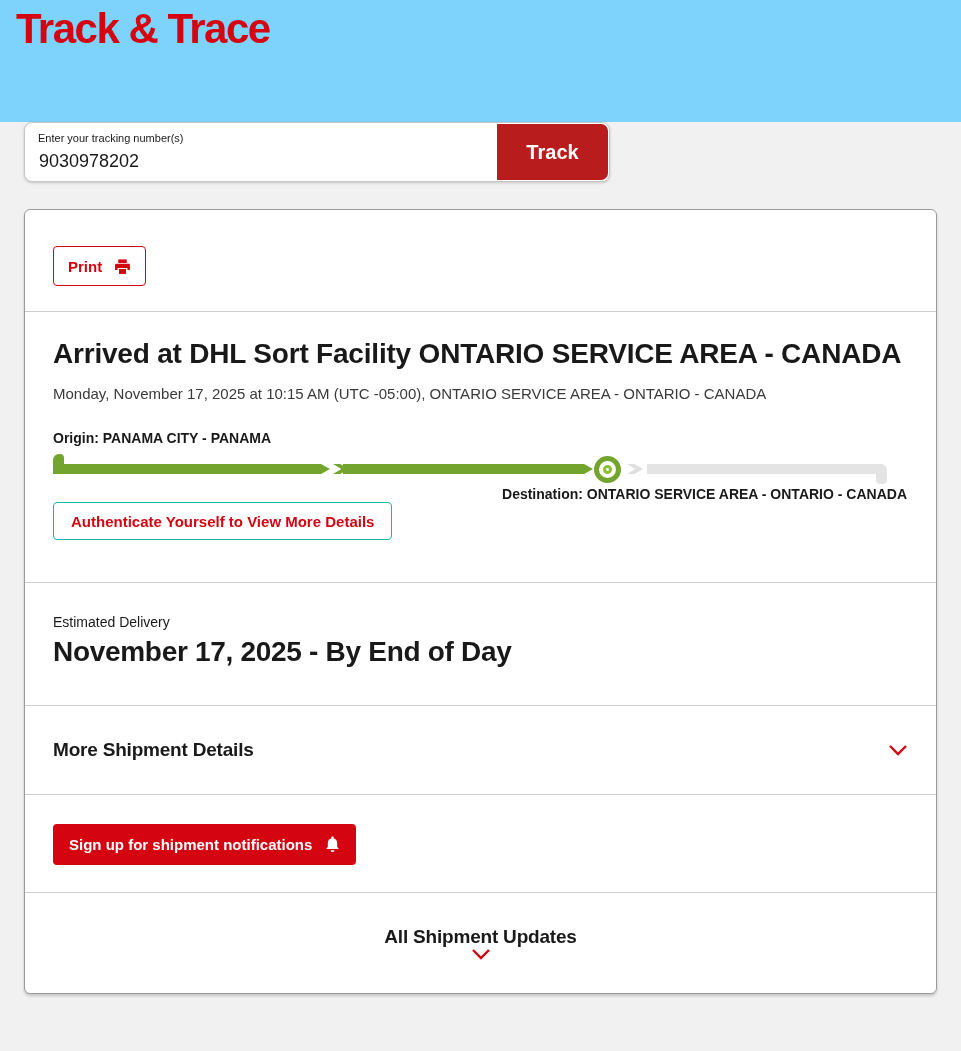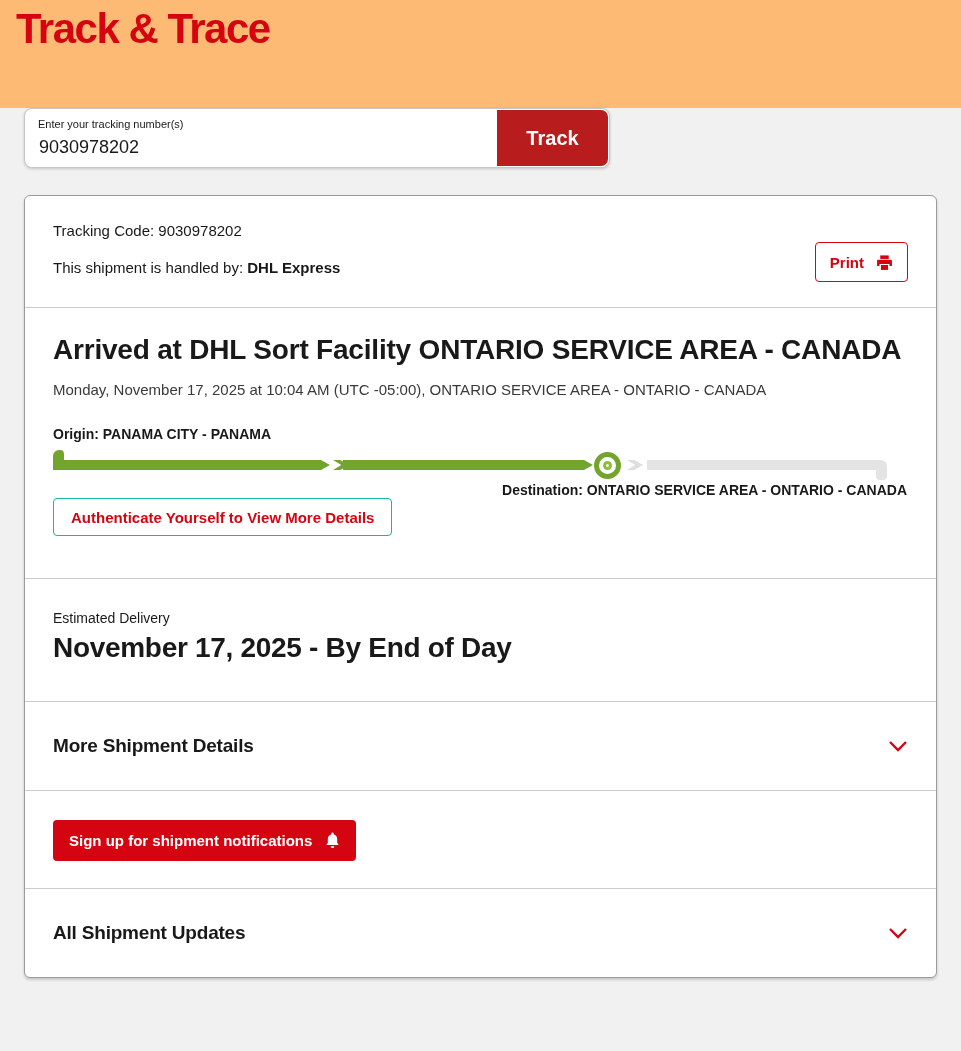--- a/index.html
+++ b/index.html
@@ -2,21 +2,21 @@
 <html><head>
 <meta charset="utf-8">
 <style>
   * { box-sizing: border-box; }
   html,body { margin:0; padding:0; }
   body {
     width:961px; height:1051px; overflow:hidden;
     font-family:"Liberation Sans", sans-serif;
     background:#ffffff; color:#191919;
   }
-  .header { height:108px; background:#fdba74; padding:6px 16px 0; }
+  .header { height:122px; background:#7dd3fc; padding:6px 16px 0; }
   .page-title {
     margin:0; font-size:42px; line-height:1.1; font-weight:800;
     letter-spacing:-1.5px; color:#D40511;
     font-family:"Liberation Sans", sans-serif;
   }
   .main-bg { background:#f1f1f1; height:1021px; }
 
   
   .search-panel {
     position:relative; margin-left:24px; width:586px; height:60px;
@@ -37,29 +37,29 @@
   }
 
   
   .card {
     margin:27px 24px 0; background:#fff;
     border:1px solid #9b9b9b; border-radius:6px;
     box-shadow:0 2px 3px rgba(0,0,0,.18);
     overflow:hidden;
   }
   .sec { border-bottom:1px solid #cccccc; padding:0 28px; }
-  .sec:last-child { border-bottom:none; }
+  .sec:last-child { border-bottom:none;flex-direction:column; }
 
   .sec-summary { display:flex; justify-content:space-between; align-items:flex-start; padding:26px 28px 25px; }
   .summary-line { font-size:15px; margin:0 0 20px; }
   .summary-line:last-child { margin-bottom:0; }
   .bold { font-weight:bold; }
   .print-btn {
     border:1px solid #D40511; background:#fff; color:#D40511;
-    border-radius:4px; height:40px; padding:0 14px; margin-top:20px;
+    border-radius:4px; height:40px; padding:0 14px; margin-top:10px;
     display:flex; align-items:center; gap:12px;
     font-size:15px; font-weight:bold; cursor:pointer;
     font-family:"Liberation Sans", sans-serif;
   }
 
   .sec-status { padding:26px 28px 42px; }
   .status-headline { margin:0 0 15px; font-size:28px; font-weight:800; letter-spacing:-.2px; }
   .status-datetime { margin:0 0 28px; font-size:15px; color:#3a3a3a; }
   .origin-line { font-size:14px; font-weight:bold; margin:0 0 8px; }
 
@@ -120,45 +120,35 @@
 
   <div class="search-panel">
     <div class="search-label">Enter your tracking number(s)</div>
     <input class="search-input" type="text" value="9030978202" style="">
     <button class="track-btn">Track</button>
   </div>
 
   <div class="card">
 
     <div class="sec sec-summary">
-      <div>
-        <p class="summary-line">
-          <span>Tracking Code:</span>
-          <span>9030978202</span>
-        </p>
-        <p class="summary-line">
-          <span>This shipment is handled by:</span>
-          <span class="bold">DHL Express</span>
-        </p>
-      </div>
       <button class="print-btn">
         <span>Print</span>
         <span class="chevron-icon">
           <svg width="17" height="17" viewBox="0 0 24 24" fill="#D40511">
             <rect x="6" y="2" width="12" height="5"></rect>
             <path d="M3 8h18a1.5 1.5 0 0 1 1.5 1.5V17H19v-3H5v3H1.5V9.5A1.5 1.5 0 0 1 3 8z"></path>
             <rect x="7" y="15.5" width="10" height="7"></rect>
           </svg>
         </span>
       </button>
     </div>
 
     <div class="sec sec-status">
       <h2 class="status-headline">Arrived at DHL Sort Facility ONTARIO SERVICE AREA - CANADA</h2>
-      <p class="status-datetime">Monday, November 17, 2025 at 10:04 AM (UTC -05:00), ONTARIO SERVICE AREA - ONTARIO - CANADA</p>
+      <p class="status-datetime">Monday, November 17, 2025 at 10:15 AM (UTC -05:00), ONTARIO SERVICE AREA - ONTARIO - CANADA</p>
 
       <p class="origin-line">
         <span>Origin:</span>
         <span>PANAMA CITY - PANAMA</span>
       </p>
 
       <div class="bar">
         <div class="nub-left"></div>
         <div class="seg1"></div>
         <div class="chev-green"></div>

